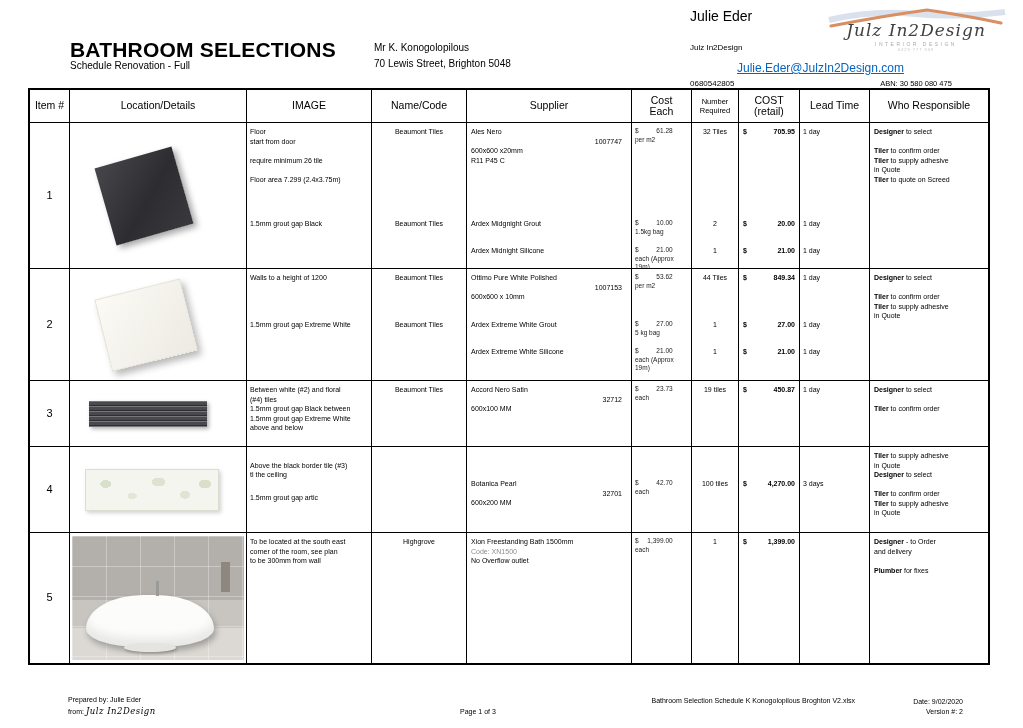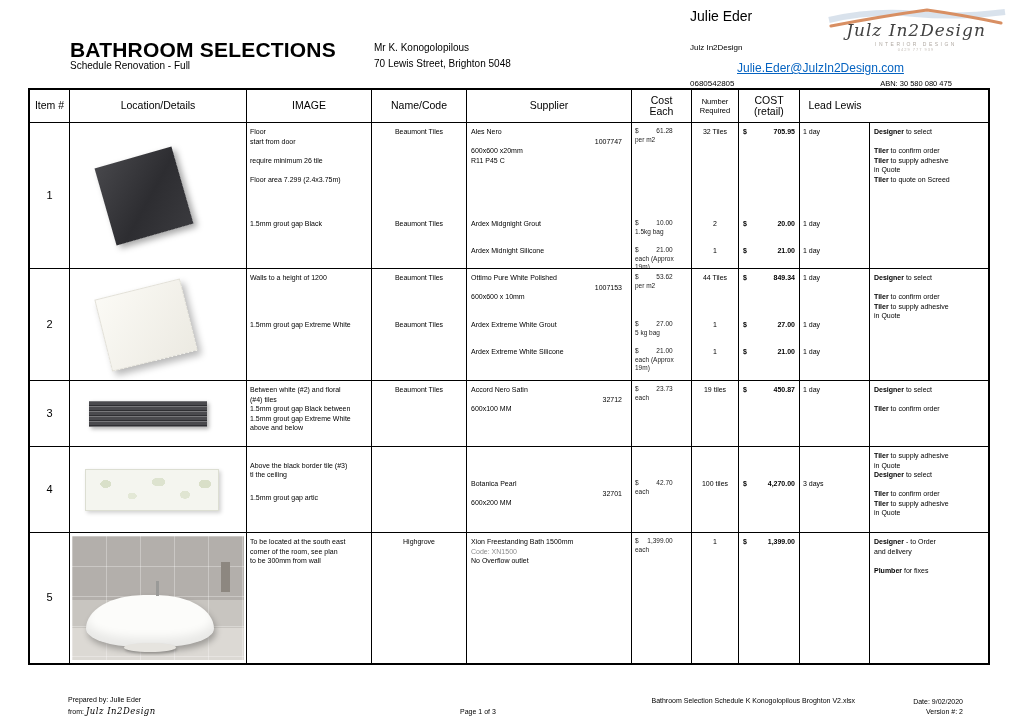--- a/index.html
+++ b/index.html
@@ -127,21 +127,22 @@
     <div>Location/Details</div>
     <div>IMAGE</div>
     <div>Name/Code</div>
     <div>Supplier</div>
     <div>Cost
 Each</div>
     <div>Number
 Required</div>
     <div>COST
 (retail)</div>
-    <div>Lead Lewis</div>
+    <div>Lead Time</div>
+    <div>Who Responsible</div>
   </div>
   <div id="tbody">
       <div class="trow tbody-row" style="height: 145px;">
         <div class="c-item">1</div>
         <div class="c-img">
           <div class="pimg img-tile-dark"></div>
         </div>
         <div class="c-loc">
           <div class="sec" style="min-height: 92px;">
             <div class="ln">Floor</div>

